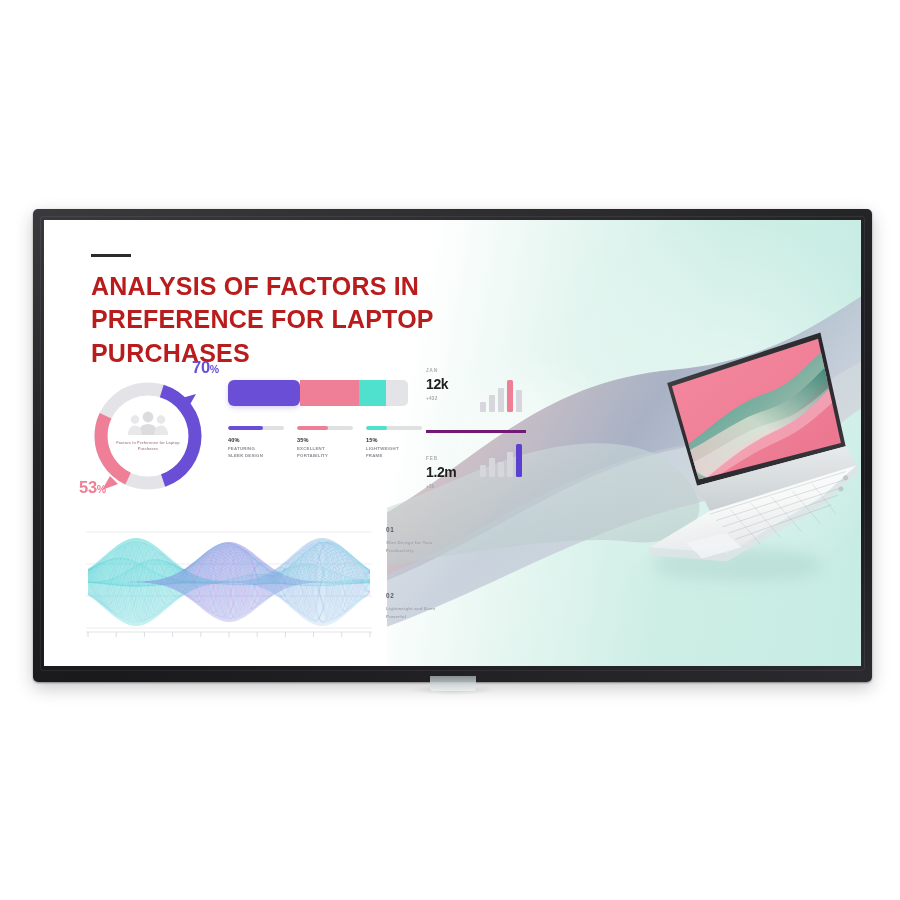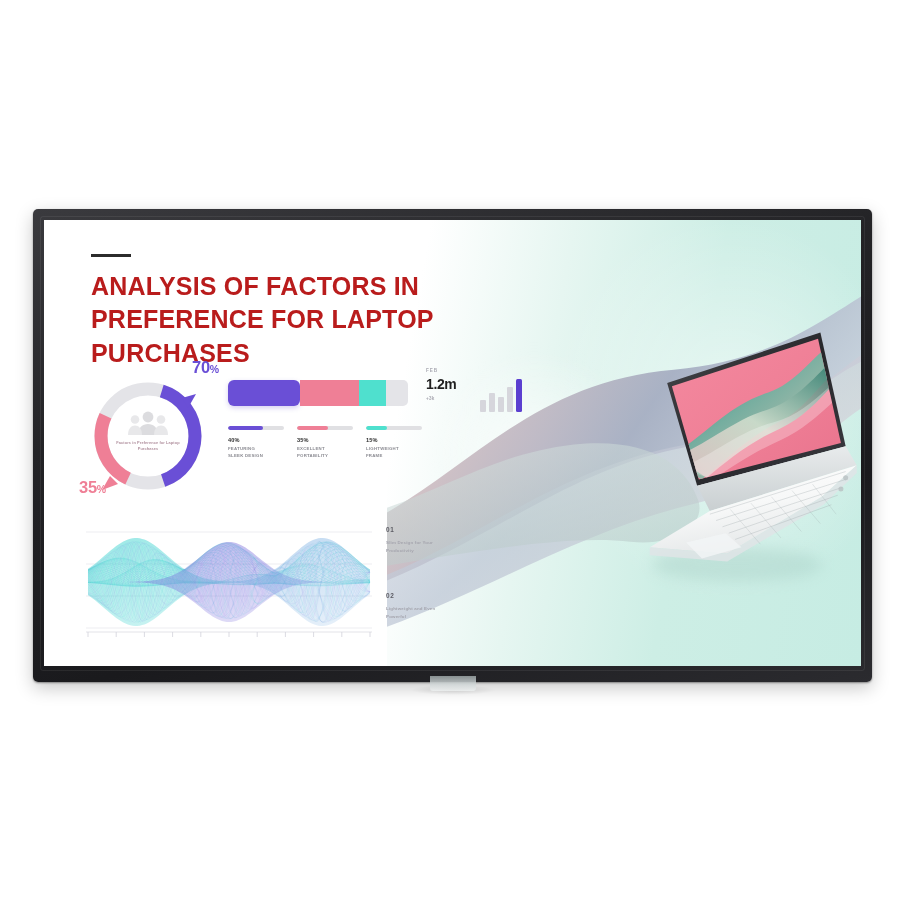--- a/index.html
+++ b/index.html
@@ -238,21 +238,21 @@
     white-space: pre-line;
   }
 
   
   #stats {
     position: absolute;
     left: 342px; top: 0px;
     width: 100px;
   }
   .stat { position: relative; height: 62px; }
-  .stat + .stat { border-top: 1px solid #701a75; padding-top: 12px; text-align: center; }
+  .stat + .stat { border-top: 3px solid #701a75; padding-top: 23px; }
   .stat-month {
     font-size: 4.6px;
     font-weight: 700;
     color: #a9a9b2;
     letter-spacing: 1px;
     margin-bottom: 4px;
   }
   .stat-value {
     font-size: 14px;
     font-weight: 700;
@@ -466,21 +466,21 @@
               </svg>
 
               <div id="donut-center-label">Factors in Preference
 for Laptop Purchases</div>
             </div>
 
             <div class="pct-label" id="pct-40">
               <span>70</span><span class="unit">%</span>
             </div>
             <div class="pct-label" id="pct-35">
-              <span>35</span><span class="unit">%</span>
+              <span>53</span><span class="unit">%</span>
             </div>
 
             <div id="stack-bar">
                 <div class="seg s0" style="width: 40%; background: rgb(106, 79, 214);"></div>
                 <div class="seg s1" style="width: 33%; background: rgb(239, 127, 150);"></div>
                 <div class="seg s2" style="width: 15%; background: rgb(79, 224, 206);"></div>
                 <div class="seg s3" style="width: 12%; background: rgb(228, 228, 232);"></div>
               </div>
 
             <div id="legend">
@@ -504,20 +504,32 @@
                   <div class="leg-track">
                     <div class="leg-fill" style="width:38%;background:#4fe0ce"></div>
                   </div>
                   <div class="leg-pct">15%</div>
                   <div class="leg-text">LIGHTWEIGHT
 FRAME</div>
                 </div>
               </div>
 
             <div id="stats">
+                <div class="stat">
+                  <div class="stat-month">JAN</div>
+                  <div class="stat-value">12k</div>
+                  <div class="stat-delta">+432</div>
+                  <div class="spark">
+                    <div class="b" style="height:10px;"></div>
+                    <div class="b" style="height:17px;"></div>
+                    <div class="b" style="height:24px;"></div>
+                    <div class="b hi" style="height:32px;background:#ef7f96;"></div>
+                    <div class="b" style="height:22px;"></div>
+                  </div>
+                </div>
                 <div class="stat">
                   <div class="stat-month">FEB</div>
                   <div class="stat-value">1.2m</div>
                   <div class="stat-delta">+3k</div>
                   <div class="spark">
                     <div class="b" style="height:12px;"></div>
                     <div class="b" style="height:19px;"></div>
                     <div class="b" style="height:15px;"></div>
                     <div class="b" style="height:25px;"></div>
                     <div class="b hi" style="height:33px;background:#5b3fd0;"></div>

